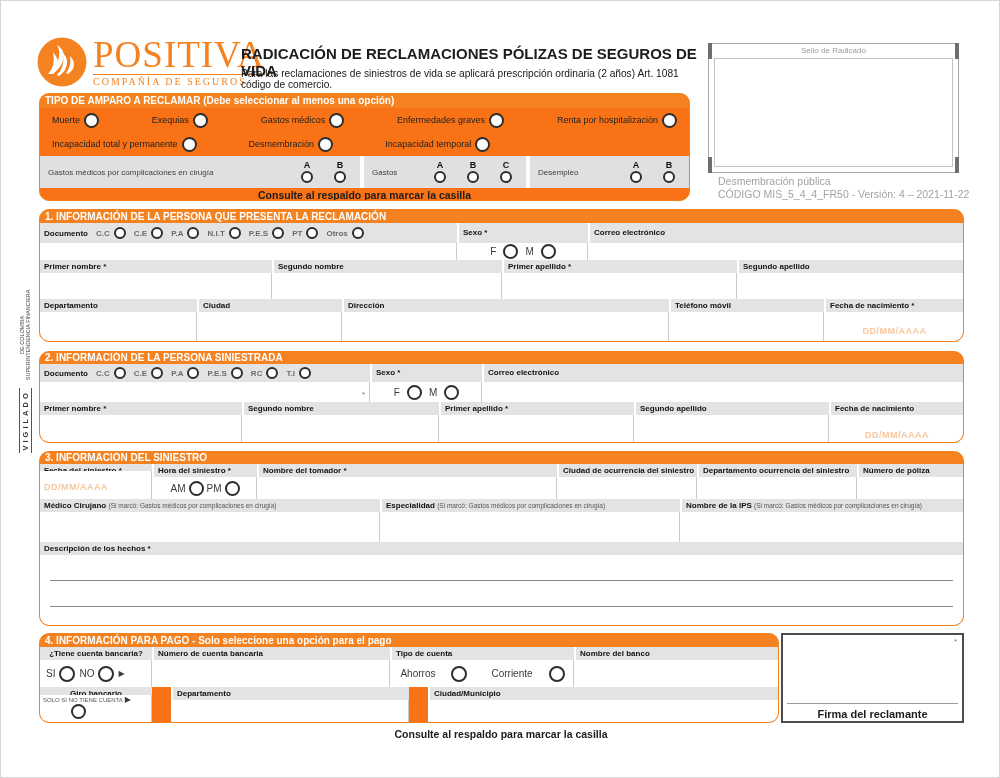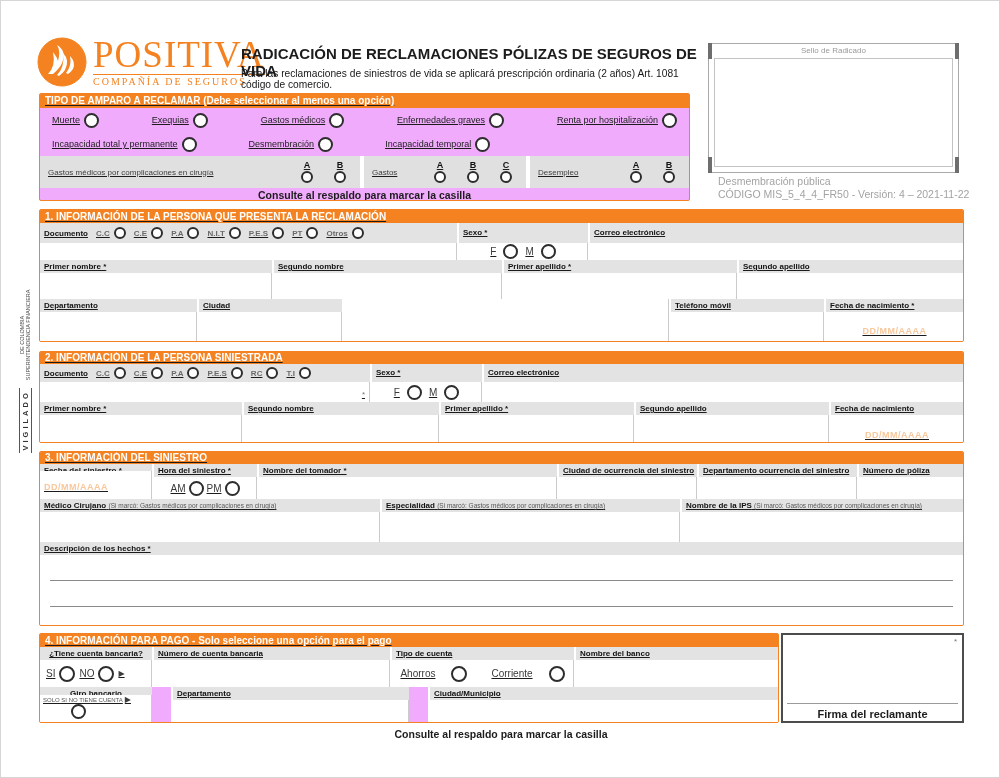--- a/index.html
+++ b/index.html
@@ -29,21 +29,21 @@
   .cm.tl{left:-1px;top:-1px}.cm.tr{right:-1px;top:-1px}.cm.bl{left:-1px;bottom:-1px}.cm.br{right:-1px;bottom:-1px}
   .clasif{position:absolute;left:717px;top:174px;font-size:10.5px;color:#a3a3a3;}
   .codeln{position:absolute;left:717px;top:187px;font-size:10.5px;color:#a3a3a3;}
 
   
   .vig{position:absolute;left:-64px;top:356px;width:176px;height:28px;transform:rotate(-90deg);display:flex;align-items:center;justify-content:center;gap:8px;}
   .vigbox{border-top:1px solid #555;border-bottom:1px solid #555;font-size:7.5px;font-weight:bold;letter-spacing:3px;color:#333;padding:1px 2px;white-space:nowrap;}
   .sfc{display:flex;flex-direction:column;text-align:center;color:#4a4a4a;font-size:5.5px;line-height:6.5px;white-space:nowrap;}
 
   
-  .sec{position:absolute;border:1px solid var(--orange);background:#f0abfc;border-radius:2px;overflow:hidden;text-decoration:underline;}
+  .sec{position:absolute;border:1px solid var(--orange);background:#f97316;border-radius:10px;overflow:hidden;}
   .shdr{background:var(--orange);color:#fff;font-weight:bold;font-size:10px;line-height:13px;padding:0 5px;white-space:nowrap;}
   .row{display:flex;width:100%;}
   .cell{display:flex;flex-direction:column;flex:0 0 auto;min-width:0;}
   .row .cell + .cell{border-left:2px solid #fff;}
   .lab{background:var(--gray);font-size:8px;font-weight:bold;color:#111;padding:2px 4px;white-space:nowrap;overflow:hidden;}
   .box{flex:1;background:#fff;position:relative;}
   .row .cell:not(:last-child) .box{border-right:1px solid #cbcbcb;}
   .tc{text-align:center;}
 
   .radio{display:inline-block;width:15px;height:15px;border:2px solid #2d2d2d;border-radius:50%;background:#fff;flex:0 0 auto;}
@@ -272,20 +272,21 @@
     <div class="row" style="height:44px;">
       <div class="cell" style="width:157px;">
           <div class="lab">Departamento</div>
           <div class="box"></div>
         </div>
       <div class="cell" style="width:145px;">
           <div class="lab">Ciudad</div>
           <div class="box"></div>
         </div>
       <div class="cell" style="width:327px;">
+          <div class="lab">Dirección</div>
           <div class="box"></div>
         </div>
       <div class="cell" style="width:155px;">
           <div class="lab">Teléfono móvil</div>
           <div class="box"></div>
         </div>
       <div class="cell" style="width:139px;">
           <div class="lab">Fecha de nacimiento *</div>
           <div class="box tc" style="padding-top:8px;"><span class="ph">DD/MM/AAAA</span></div>
         </div>

